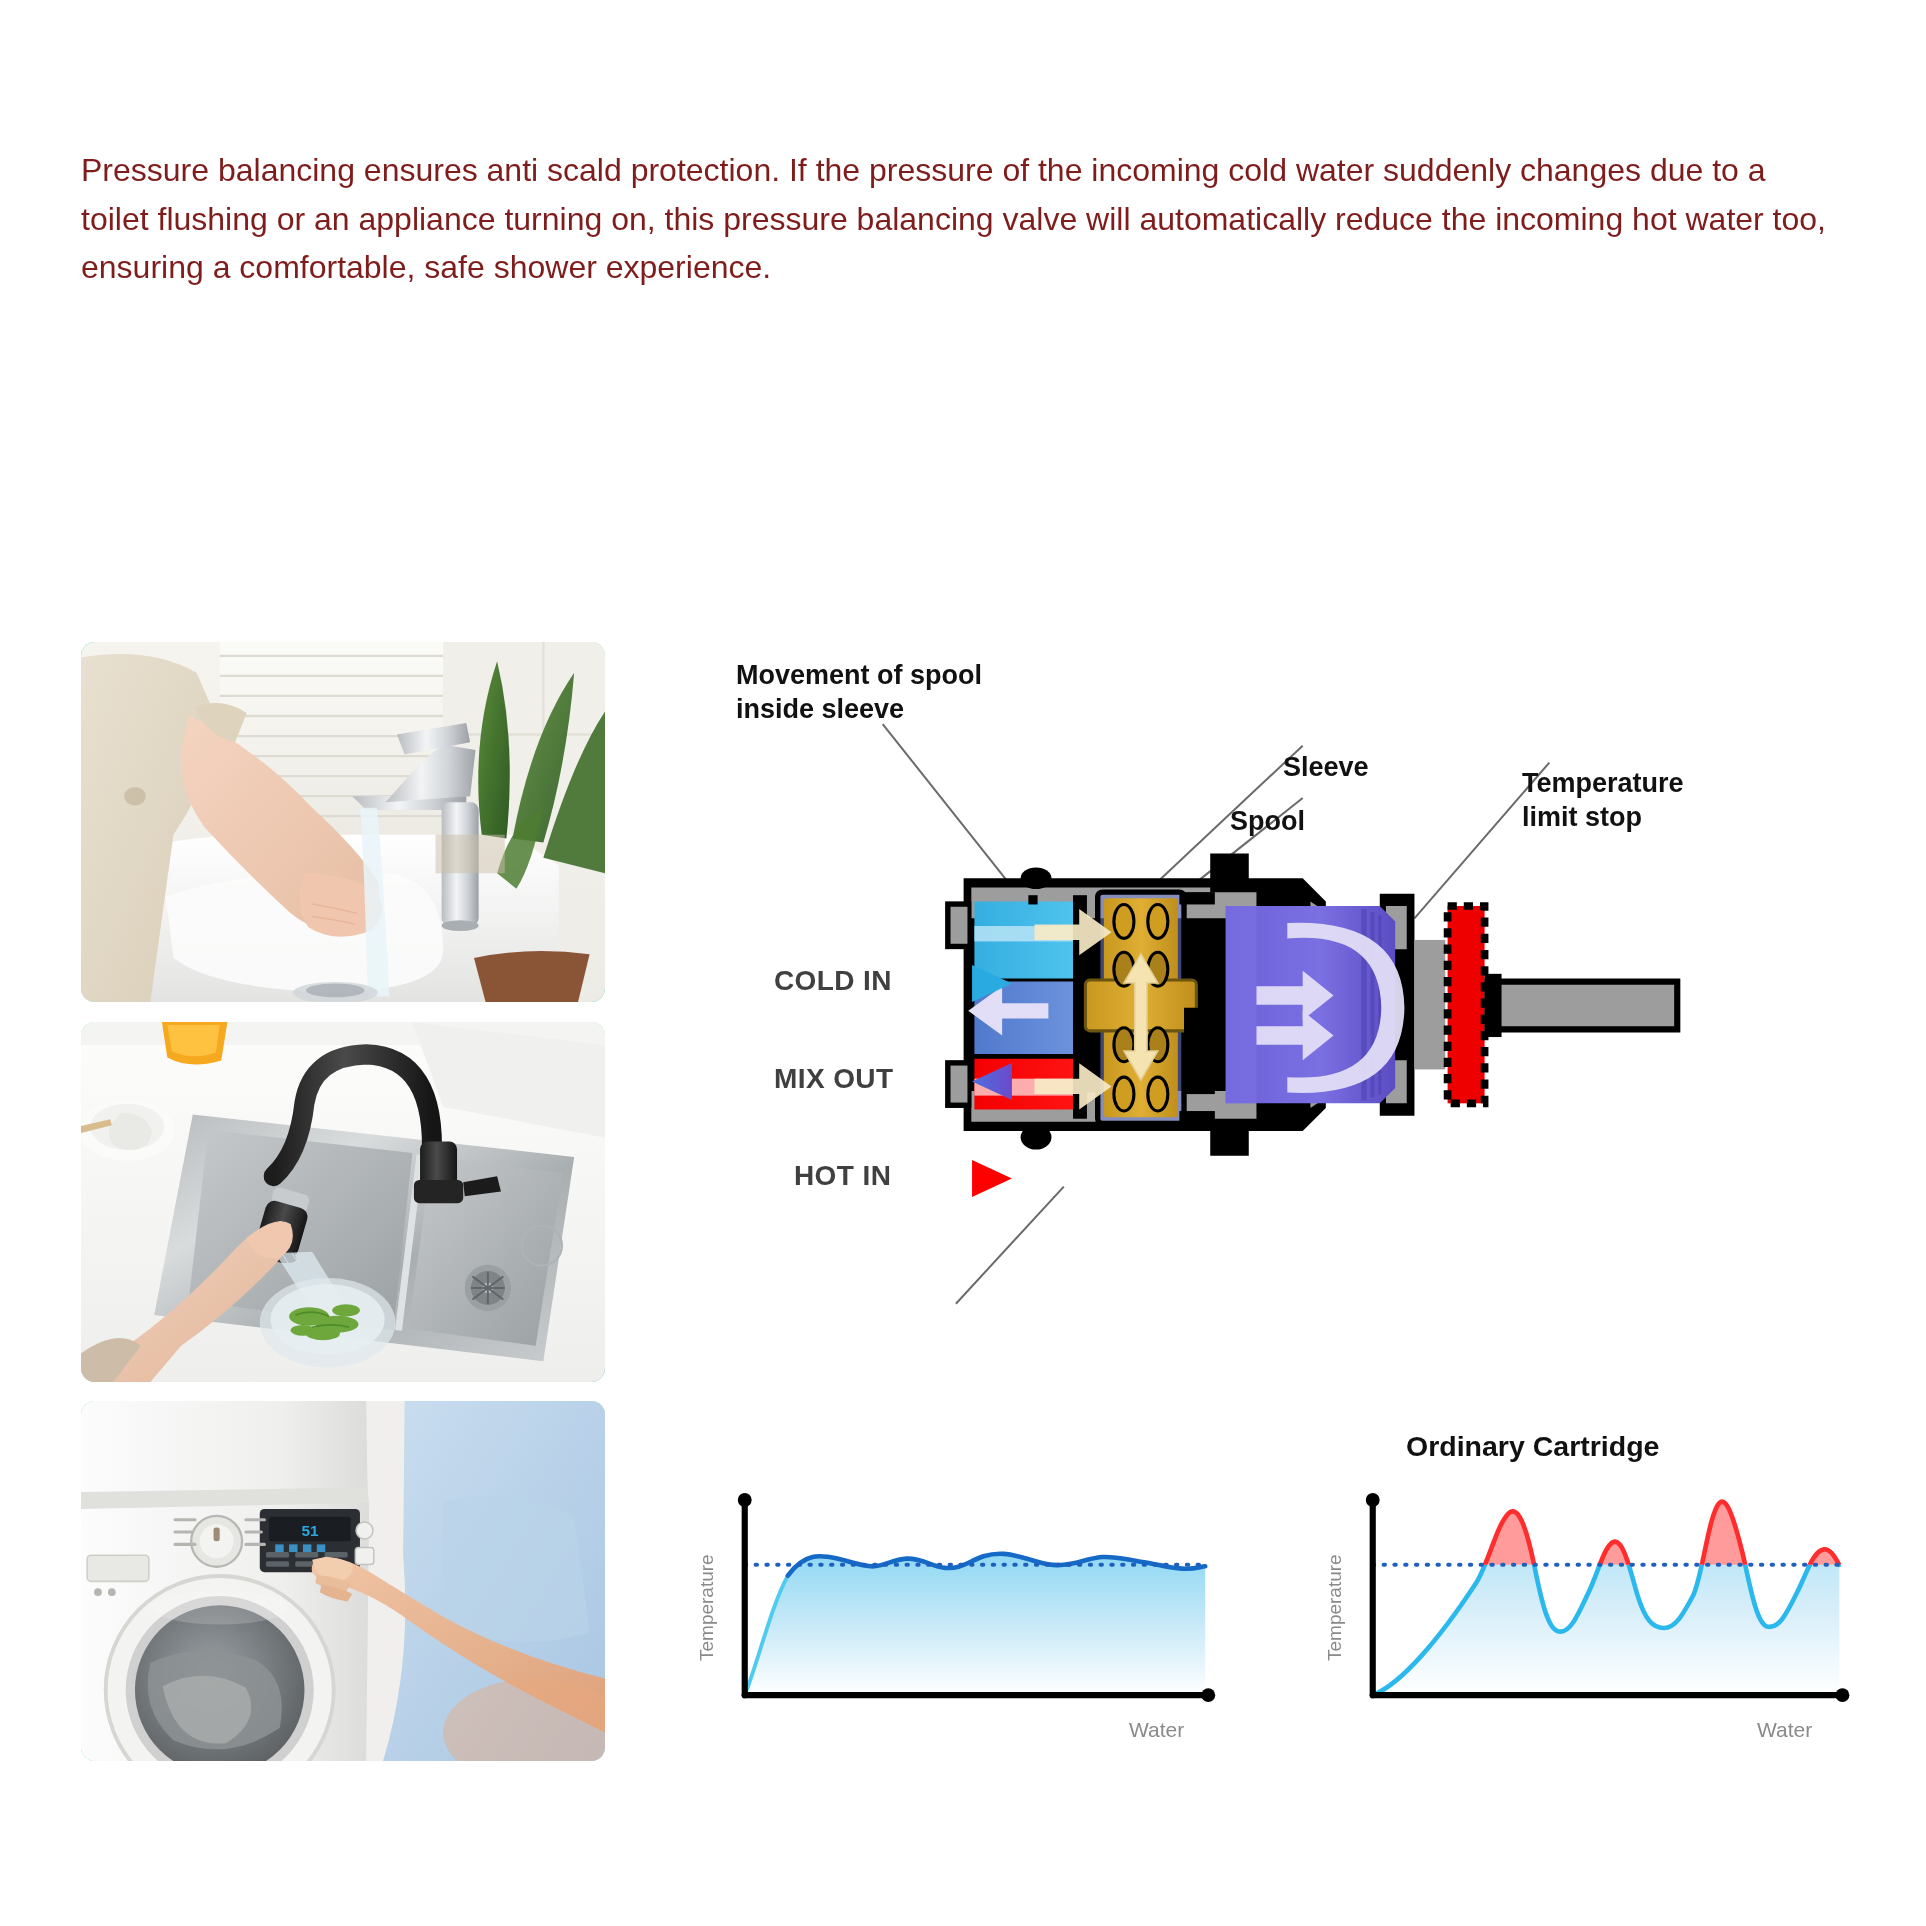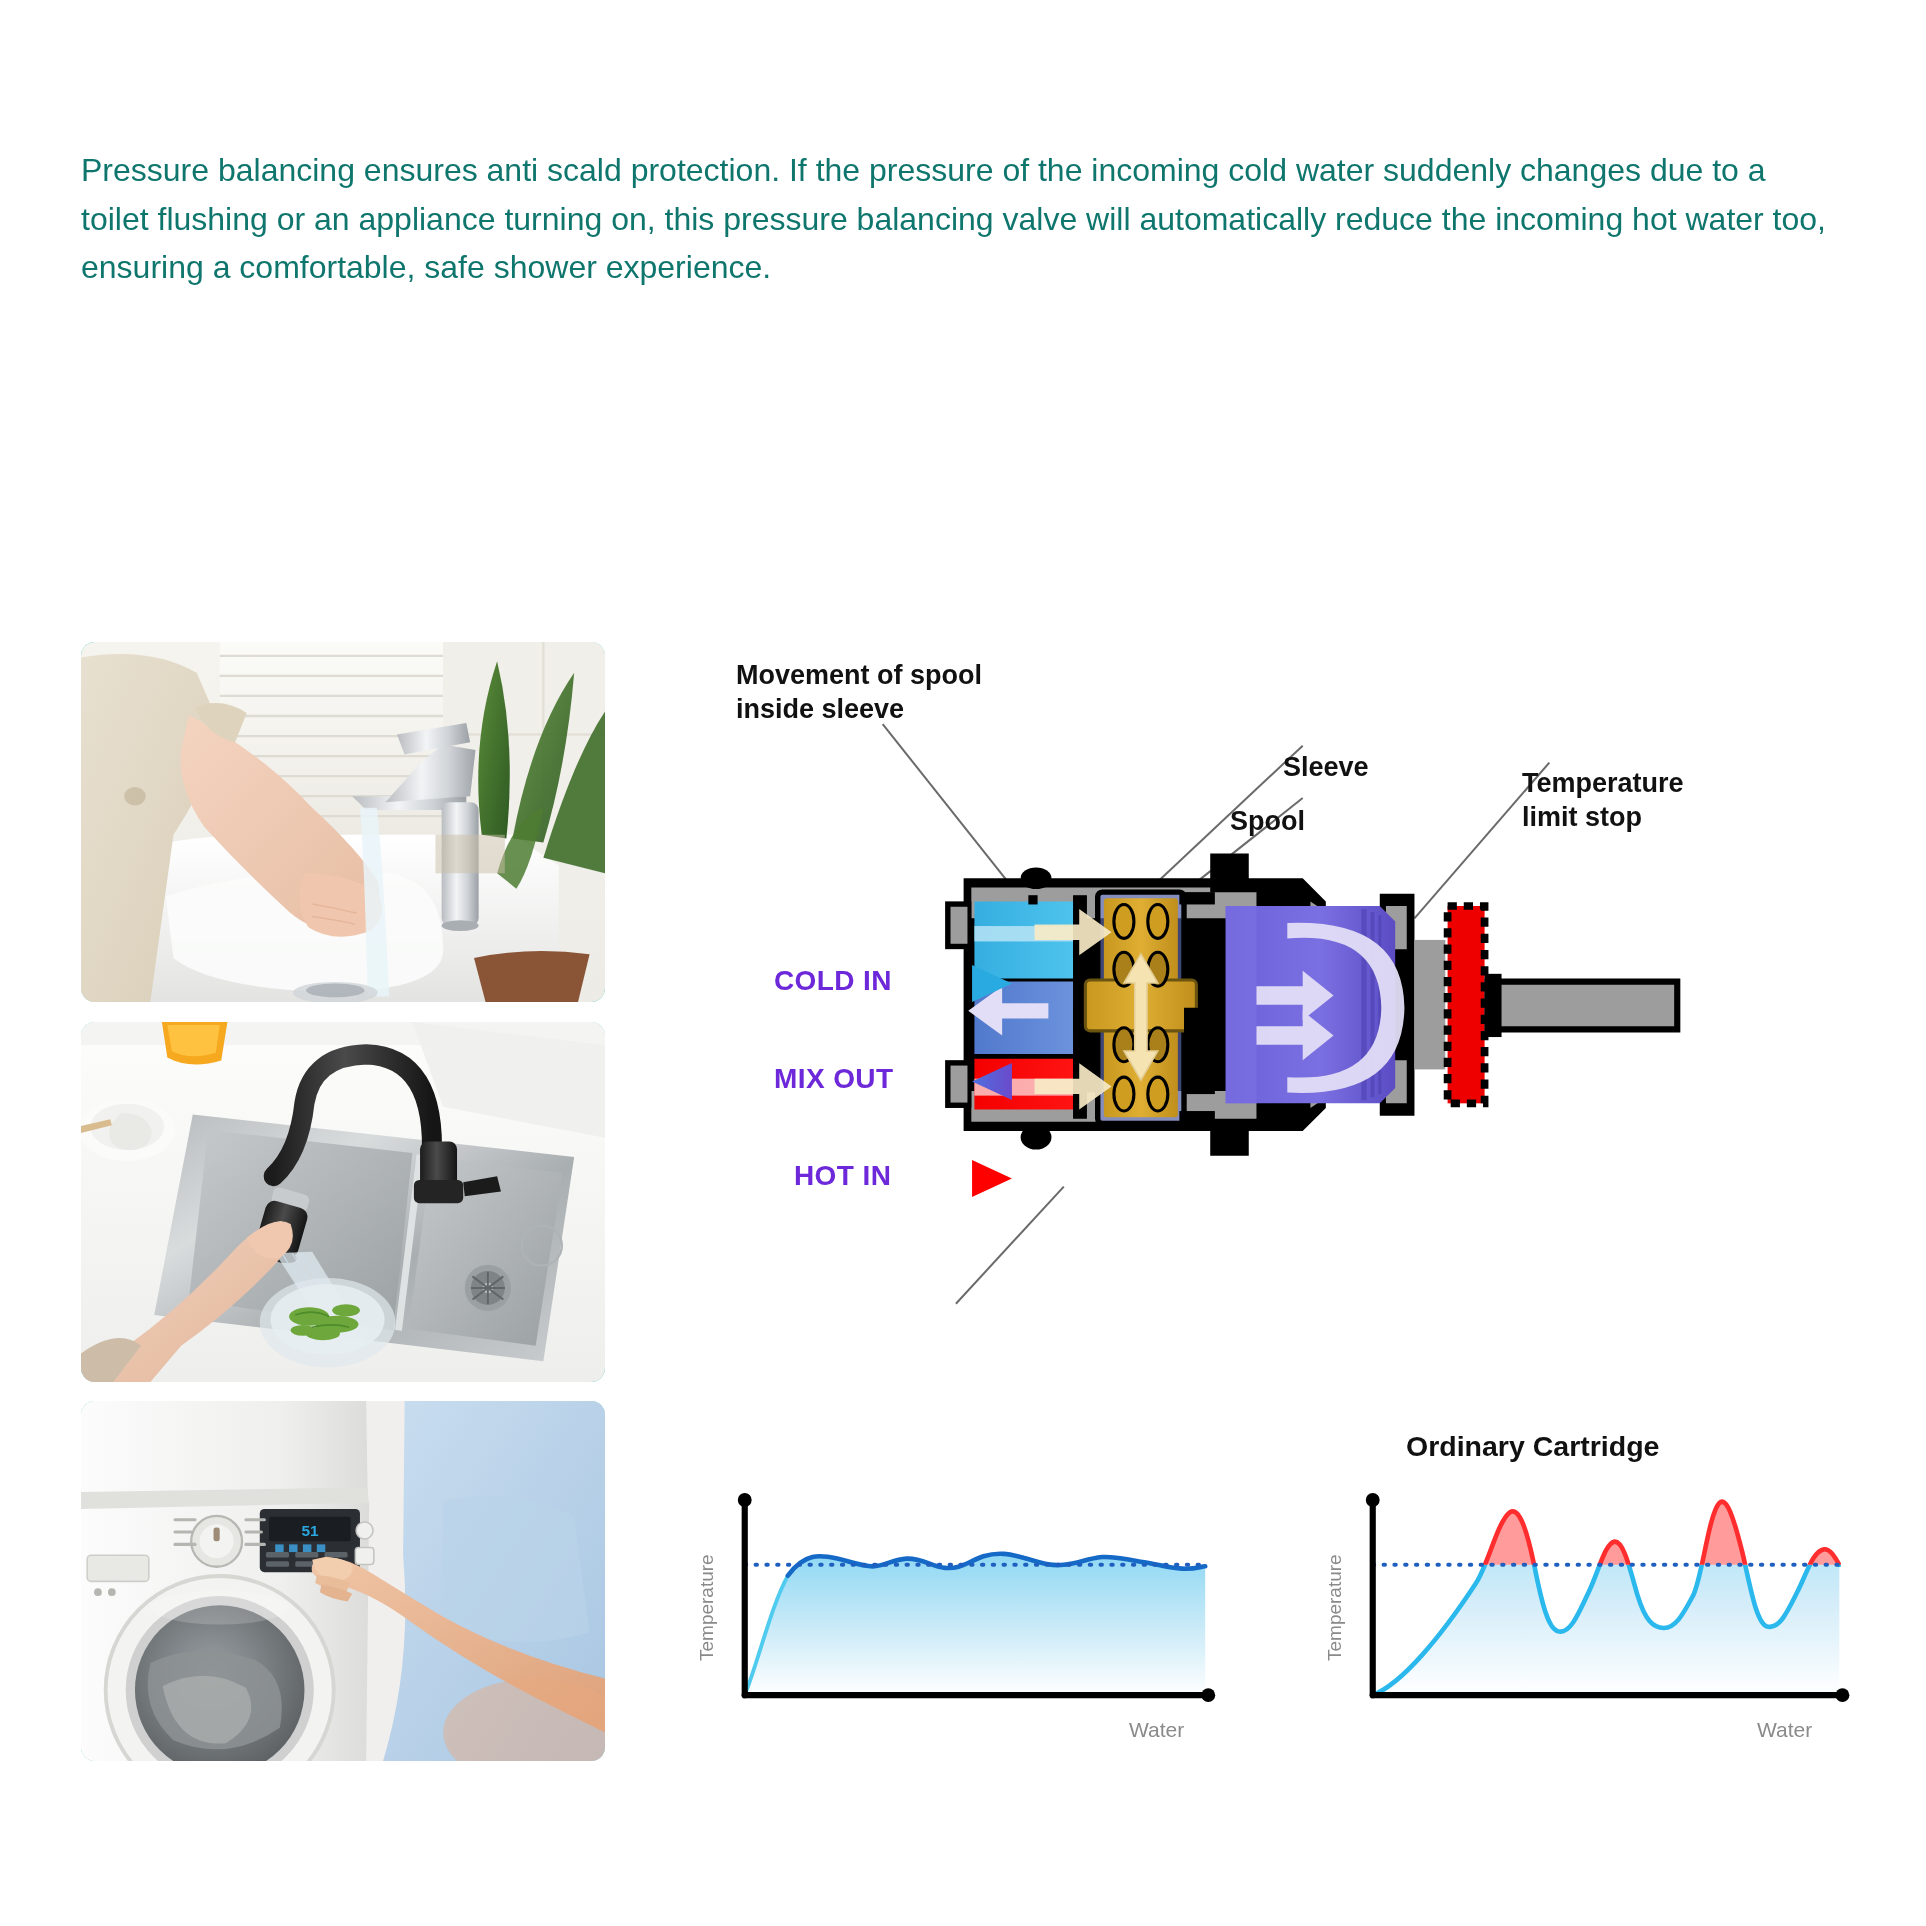--- a/index.html
+++ b/index.html
@@ -10,21 +10,21 @@
   }
 
   
   #header{position:absolute;left:81px;top:100px;width:1757px;}
   #page-title{
     font-size:68px;font-weight:700;letter-spacing:-1.2px;
     line-height:1.05;color:#0d0d0d;margin:0;
   }
   #intro-paragraph{
     margin:46px 0 0 0;font-size:32px;line-height:1.52;
-    color:#0f766e;max-width:1749px;font-weight:400;
+    color:#7f1d1d;max-width:1749px;font-weight:400;
   }
 
   
   .photo{
     position:absolute;left:81px;width:524px;height:360px;
     border-radius:14px;overflow:hidden;background:#14b8a6;
   }
   #photo-handwash{top:642px;}
   #photo-kitchen-sink{top:1022px;}
   #photo-washing-machine{top:1401px;}
@@ -33,21 +33,21 @@
   
   #valve-diagram{position:absolute;left:717px;top:647px;width:1156px;height:740px;}
   #valve-diagram svg{display:block;width:100%;height:100%;}
 
   .lbl{position:absolute;font-size:27px;font-weight:700;color:#111;line-height:1.25;white-space:pre-line;}
   #label-movement{left:736px;top:659px;}
   #label-sleeve{left:1283px;top:751px;}
   #label-spool{left:1230px;top:805px;}
   #label-temp-limit{left:1522px;top:767px;}
 
-  .port-label{position:absolute;font-size:28px;font-weight:700;color:#6d28d9;letter-spacing:0.4px;}
+  .port-label{position:absolute;font-size:28px;font-weight:700;color:#404040;letter-spacing:0.4px;}
   #label-cold-in{left:774px;top:965px;}
   #label-mix-out{left:774px;top:1063px;}
   #label-hot-in{left:794px;top:1160px;}
 
   .port-arrow{position:absolute;width:0;height:0;}
 
   
   .chart{position:absolute;top:1429px;}
   #chart-pressure-balance{left:697px;width:539px;height:324px;}
   #chart-ordinary{left:1325px;width:539px;height:324px;}

